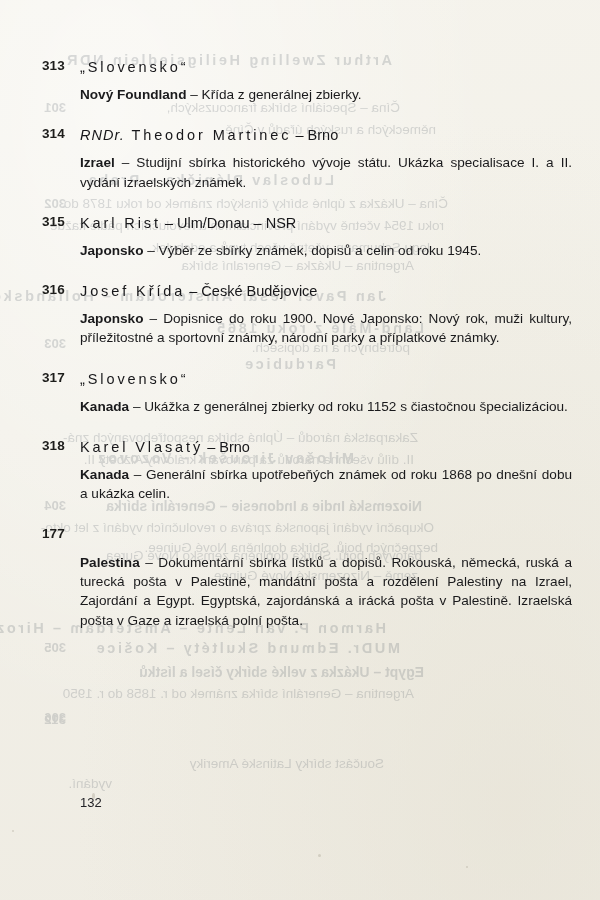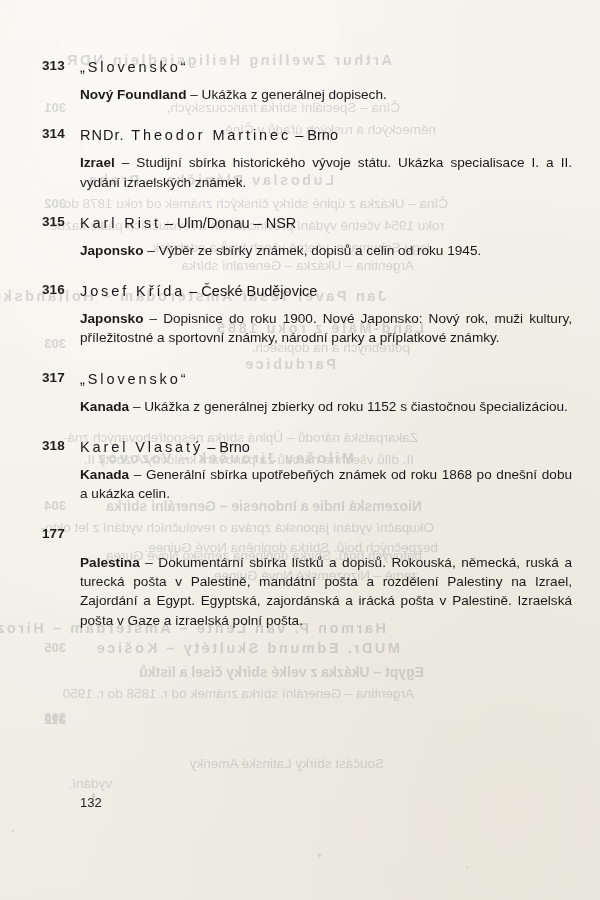--- a/index.html
+++ b/index.html
@@ -101,20 +101,21 @@
     color: #17171a;
     letter-spacing: 2.9px;
     line-height: 1.25;
   }
   
   .entry-name .tail {
     letter-spacing: 0;
   }
   .entry-name .tight {
     letter-spacing: 1.0px;
+    font-style: italic;
   }
   .entry-name .quoted {
     letter-spacing: 2.9px;
   }
 
   .entry-body {
     margin: 7px 0 0 80px;
     width: 492px;
     font-size: 13.6px;
     line-height: 1.42;
@@ -196,21 +197,21 @@
   <div class="speck" style="left:318px;top:854px;width:3px;height:3px;"></div>
   <div class="speck" style="left:466px;top:866px;width:2px;height:2px;"></div>
   <div class="speck" style="left:12px;top:830px;width:2px;height:2px;"></div>
 
   <div class="content" id="entry-list" style="padding-top:58px;">
       <div class="entry">
         <div class="entry-head">
           <span class="entry-num">313</span>
           <span class="entry-name"><span class="quoted">„Slovensko“</span></span>
         </div>
-        <p class="entry-body"><span class="lead">Nový Foundland</span><span> – Ukážka z generálnej dopisech.</span></p>
+        <p class="entry-body"><span class="lead">Nový Foundland</span><span> – Křída z generálnej zbierky.</span></p>
       </div>
       <div class="spacer-lg"></div>
       <div class="entry">
         <div class="entry-head">
           <span class="entry-num">314</span>
           <span class="entry-name"><span class="tight">RNDr.</span> <span class="">Theodor Martinec</span><span class="tail"> – Brno</span></span>
         </div>
         <p class="entry-body"><span class="lead">Izrael</span><span> – Studijní sbírka historického vývoje státu. Ukázka specialisace I. a II. vydání izraelských známek.</span></p>
       </div>
       <div class="spacer-lg"></div>

